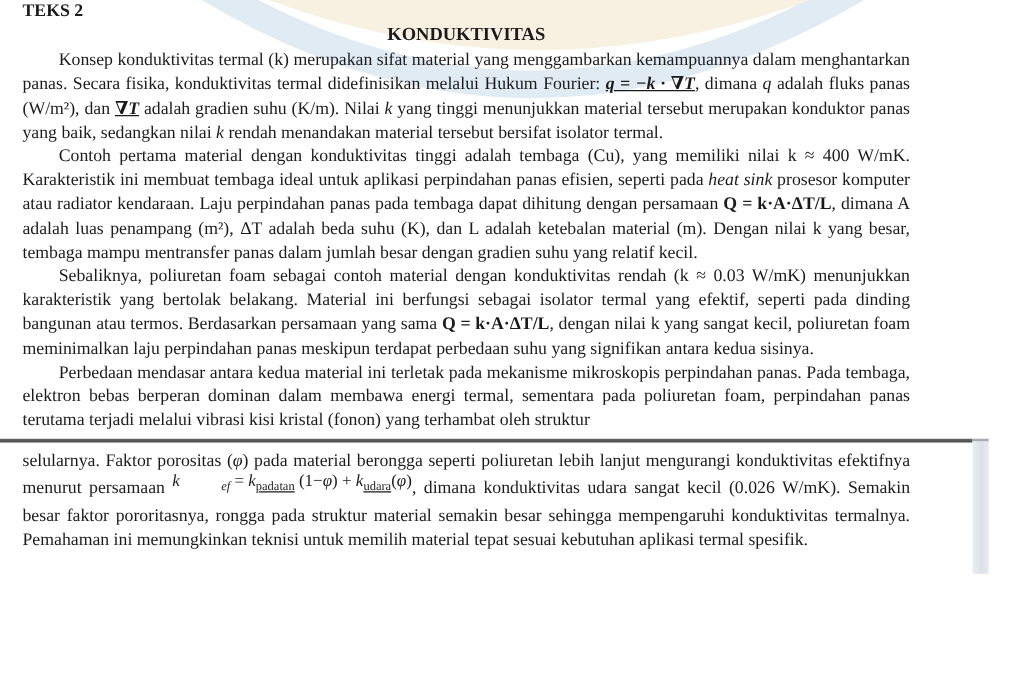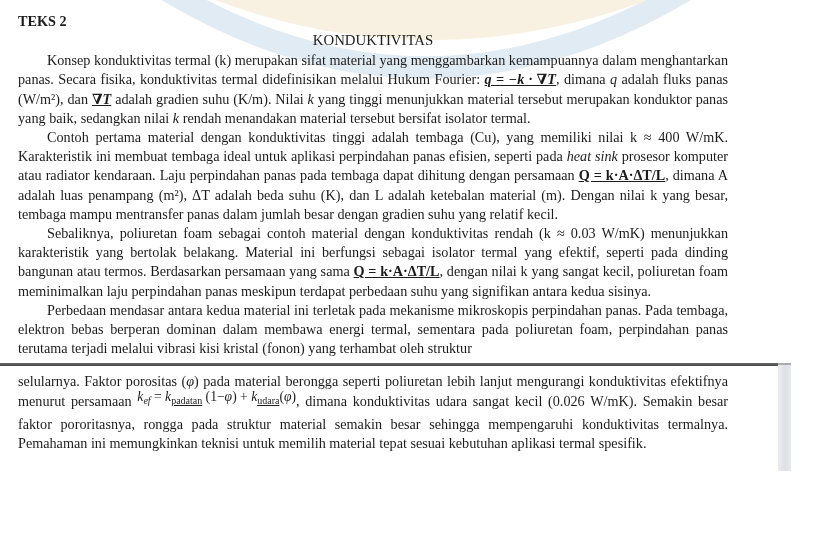--- a/index.html
+++ b/index.html
@@ -13,35 +13,35 @@
   }
   .doc { position: relative; width: 813px; height: 549px; overflow: hidden; }
 
   
   .watermark { position: absolute; left: 0; top: 0; width: 813px; height: 220px;
                pointer-events: none; z-index: 0; }
 
   .content {
     position: relative; z-index: 1;
     margin-left: 18px; width: 710px;
-    padding-top: 12px;
+    padding-top: 0;
     font-size: 14.2px; line-height: 19.2px;
     text-align: justify;
   }
   .teks-label { font-weight: 700; margin: 0; }
-  .title { font-weight: 400; font-size: 14.8px; text-align: center; margin: 0 0 1px 0; line-height: 19px; }
+  .title { font-weight: 700; font-size: 14.8px; text-align: center; margin: 0 0 1px 0; line-height: 19px; }
 
   p.para { margin: 0; }
   p.para.indent { text-indent: 29px; }
 
-  .r-b  { font-weight: 700; text-decoration: underline; }
+  .r-b  { font-weight: 700; }
   .r-i  { font-style: italic; }
   .r-bi { font-weight: 700; font-style: italic; text-decoration: underline; }
   .r-sub  { font-size: 10px; vertical-align: -3px; text-decoration: underline; }
-  .r-isub { font-size: 10px; vertical-align: -3px; font-style: italic; }
+  .r-isub { font-size: 10px; vertical-align: -3px; font-style: italic; margin-left: 33px; }
 
   .eq { display: inline-block; transform: translateY(-5px); font-size: 13.6px; white-space: nowrap; }
 
   
   .pb-wrap {
     position: relative;
     margin: 5px 0 6px -18px;
     width: 778px; height: 3px;
     background: linear-gradient(#6a6a6a, #474747);
   }

